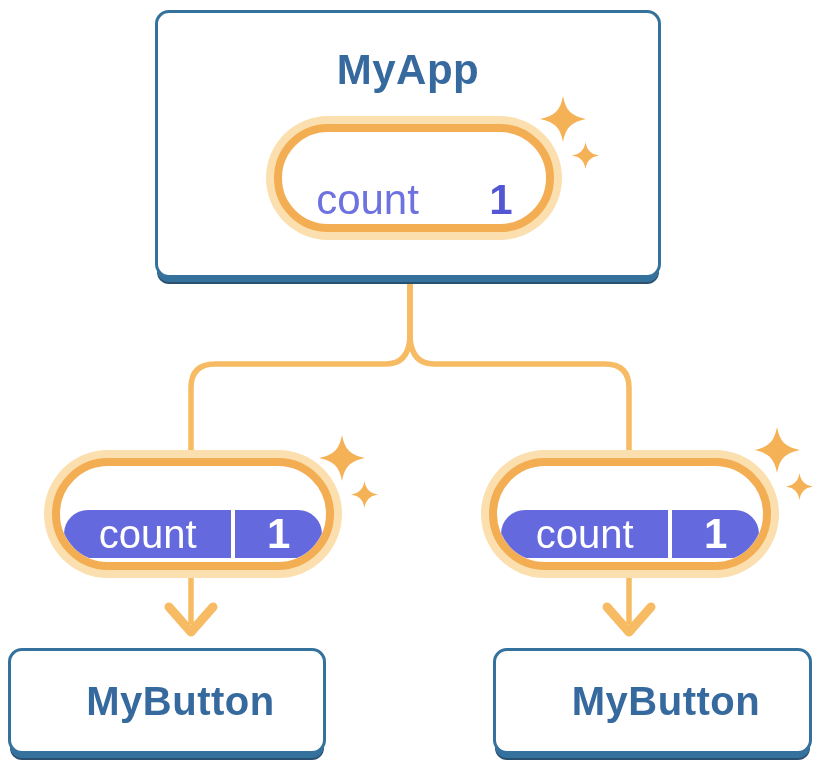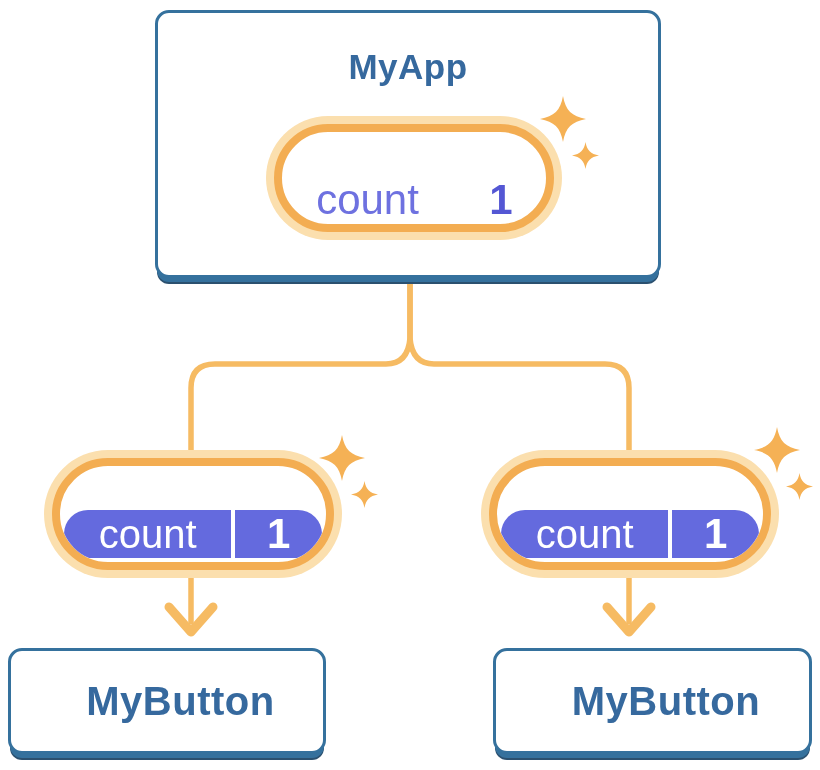--- a/index.html
+++ b/index.html
@@ -11,21 +11,21 @@
   .card{
     position:absolute;z-index:2;background:#ffffff;border:3px solid #35719d;
     border-radius:14px;box-sizing:border-box;
     box-shadow:0 6px 0 -2px #35719d, 0 8px 0 -2px #2b506f;
     display:flex;justify-content:center;
   }
   .card-title{
     color:#36699e;font-weight:700;letter-spacing:.5px;line-height:1;
   }
   .app-card{left:155px;top:10px;width:506px;height:268px;align-items:flex-start;}
-  .app-card .card-title{font-size:35px;margin-top:36px;}
+  .app-card .card-title{font-size:42px;margin-top:36px;}
   .btn-card{height:106px;align-items:center;}
   .btn-card .card-title{font-size:40px;margin-left:27px;}
   .btn-left{left:8px;top:648px;width:318px;}
   .btn-right{left:493px;top:648px;width:319px;}
 
   .pill{
     position:absolute;z-index:3;border-radius:999px;background:#fbdfae;
     padding:8px;box-sizing:border-box;
   }
   .pill-mid{

